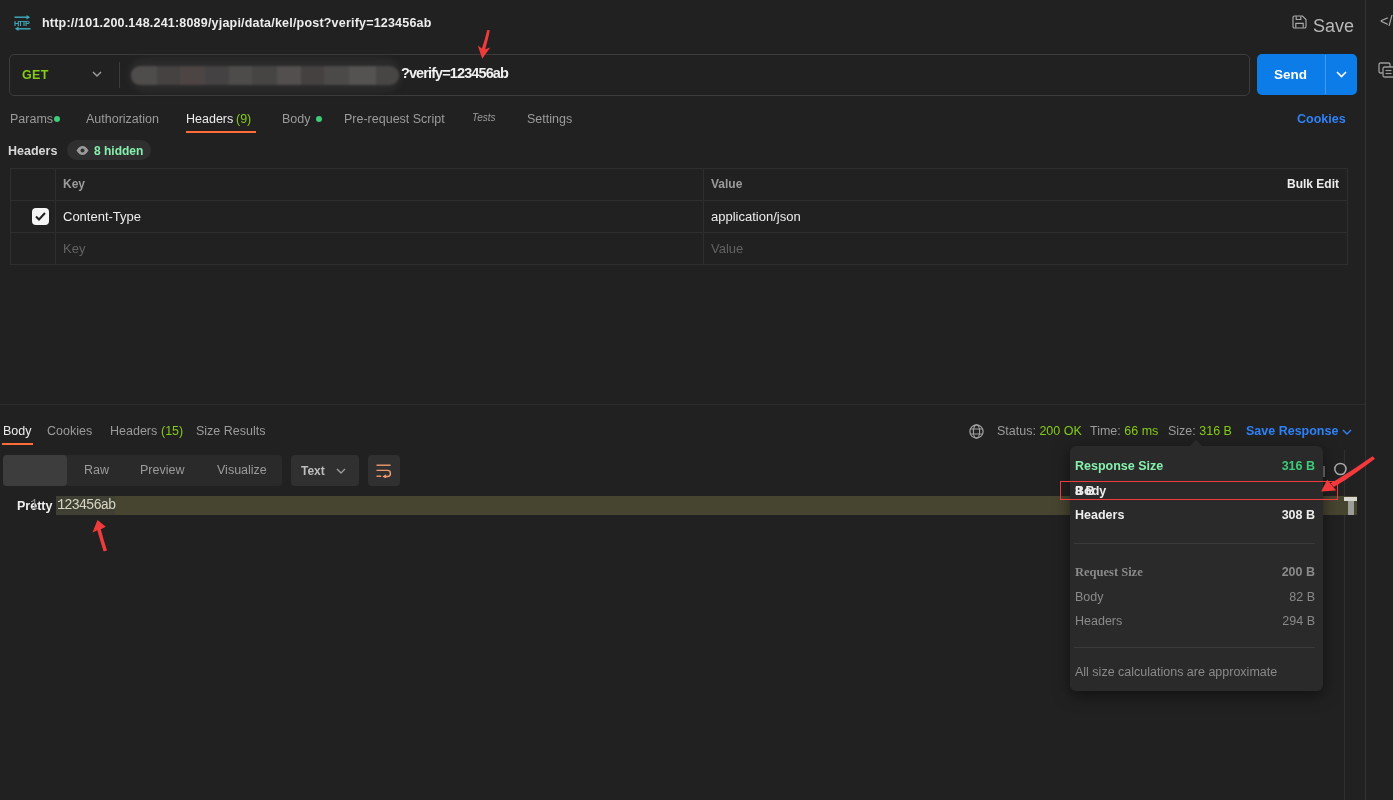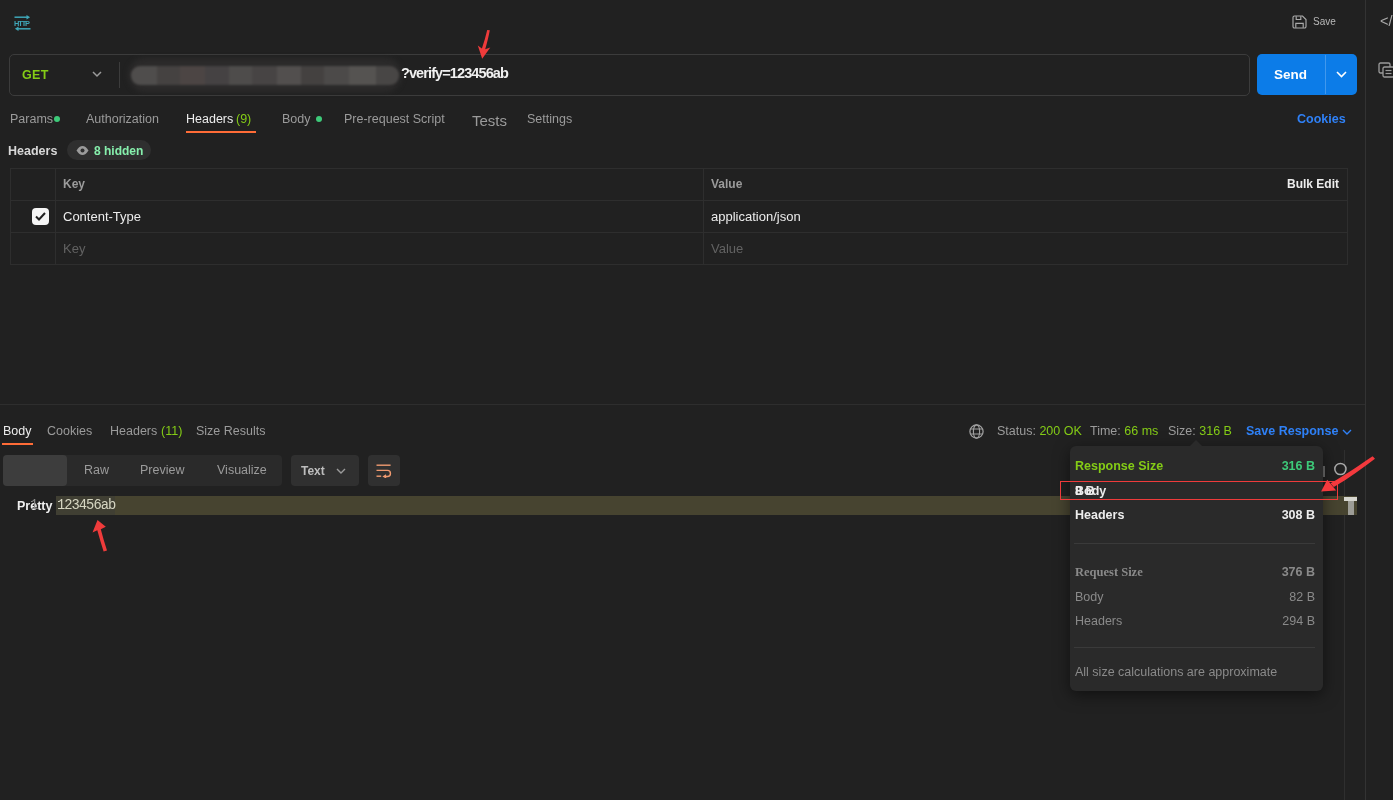--- a/index.html
+++ b/index.html
@@ -28,27 +28,28 @@
 
   <div class="abs" style="left:13px; top:15px; width:19px; height:16px;">
     <svg width="20" height="16" viewBox="0 0 20 16">
       <path d="M1.5 2.2 h13" stroke="#3fa7b8" stroke-width="1.5" fill="none"></path>
       <path d="M13.5 0 l3.6 2.2 -3.6 2.2 z" fill="#3fa7b8"></path>
       <path d="M17.5 13.8 h-13" stroke="#3fa7b8" stroke-width="1.5" fill="none"></path>
       <path d="M5.5 11.6 l-3.6 2.2 3.6 2.2 z" fill="#3fa7b8"></path>
       <text x="1" y="11.2" font-family="Liberation Sans" font-size="7.4" font-weight="bold" fill="#3fa7b8" textLength="16">HTTP</text>
     </svg>
   </div>
+  <div class="abs white" style="left:42px; top:16px; font-size:12.5px; font-weight:bold; letter-spacing:.2px;">http://101.200.148.241:8089/yjapi/data/kel/post?verify=123456ab</div>
 
   <svg class="abs" style="left:1292px; top:15px;" width="15" height="14" viewBox="0 0 15 14">
     <path d="M1 2.5 a1.5 1.5 0 0 1 1.5 -1.5 h8 l3.5 3.5 v7 a1.5 1.5 0 0 1 -1.5 1.5 h-10 a1.5 1.5 0 0 1 -1.5 -1.5 z" fill="none" stroke="#ababab" stroke-width="1.15"></path>
     <path d="M4.2 1.3 v3.2 h4.6 v-3.2" fill="none" stroke="#ababab" stroke-width="1.15"></path>
     <path d="M3.8 12.8 v-4.4 h7.4 v4.4" fill="none" stroke="#ababab" stroke-width="1.15"></path>
   </svg>
-  <div class="abs" style="left:1313px; top:16px; font-size:10px; color:#b8b8b8;">Save</div>
+  <div class="abs" style="left:1313px; top:16px; font-size:18px; color:#b8b8b8;">Save</div>
 
   <div class="abs" style="left:9px; top:54px; width:1241px; height:42px; border:1px solid #3c3c3c; border-radius:5px;"></div>
   <div class="abs green" style="left:22px; top:68px; font-size:12.5px; font-weight:bold; letter-spacing:.4px;">GET</div>
   <svg class="abs" style="left:92px; top:71px;" width="10" height="7" viewBox="0 0 10 7">
     <path d="M1 1 l4 4 4-4" stroke="#9b9b9b" stroke-width="1.5" fill="none"></path>
   </svg>
   <div class="abs" style="left:119px; top:62px; width:1px; height:26px; background:#3c3c3c;"></div>
 
   <div class="abs" style="left:128px; top:58px; width:274px; height:34px; border-radius:17px; background:#2b2a2a; filter:blur(2.5px);"></div>
   <div class="abs" style="left:131px; top:66px; width:268px; height:19px; border-radius:9px; overflow:hidden; filter:blur(1.1px); display:flex;">
@@ -79,21 +80,21 @@
 
   <div class="abs grey" style="left:10px; top:112px; font-size:12.5px;">Params</div>
   <div class="abs" style="left:54px; top:116px; width:6px; height:6px; border-radius:3px; background:#3dca79;"></div>
   <div class="abs grey" style="left:86px; top:112px; font-size:12.5px;">Authorization</div>
   <div class="abs white" style="left:186px; top:112px; font-size:12.5px;">Headers</div>
   <div class="abs green" style="left:236px; top:112px; font-size:12.5px;">(9)</div>
   <div class="abs" style="left:186px; top:131px; width:70px; height:2px; background:#ff6c37;"></div>
   <div class="abs grey" style="left:282px; top:112px; font-size:12.5px;">Body</div>
   <div class="abs" style="left:316px; top:116px; width:6px; height:6px; border-radius:3px; background:#3dca79;"></div>
   <div class="abs grey" style="left:344px; top:112px; font-size:12.5px;">Pre-request Script</div>
-  <div class="abs grey" style="left:472px; top:112px; font-size:15px;">Tests</div>
+  <div class="abs grey" style="left:472px; top:112px; font-size:10px;font-style:italic;">Tests</div>
   <div class="abs grey" style="left:527px; top:112px; font-size:12.5px;">Settings</div>
   <div class="abs blue" style="left:1297px; top:112px; font-size:12.5px; font-weight:bold;">Cookies</div>
 
   <div class="abs" style="left:8px; top:144px; font-size:12.5px; font-weight:bold; color:#d8d8d8;">Headers</div>
   <div class="abs" style="left:67px; top:140px; width:84px; height:20px; border-radius:10px; background:#2f2f2f;"></div>
   <svg class="abs" style="left:76px; top:146px;" width="13" height="9" viewBox="0 0 13 9">
     <path d="M.5 4.5 C 2.5 1.2 4.3 0 6.5 0 C 8.7 0 10.5 1.2 12.5 4.5 C 10.5 7.8 8.7 9 6.5 9 C 4.3 9 2.5 7.8 .5 4.5 Z" fill="#9b9b9b"></path>
     <circle cx="6.5" cy="4.5" r="2" fill="#2f2f2f"></circle>
   </svg>
   <div class="abs" style="left:94px; top:144px; font-size:12px; font-weight:bold; color:#86efac;">8 hidden</div>
@@ -116,21 +117,21 @@
 
   <div class="abs" style="left:63px; top:241px; font-size:13px; color:#626262;">Key</div>
   <div class="abs" style="left:711px; top:241px; font-size:13px; color:#626262;">Value</div>
 
   <div class="abs" style="left:0; top:404px; width:1365px; height:1px; background:#2e2e2e;"></div>
 
   <div class="abs white" style="left:3px; top:424px; font-size:12.5px;">Body</div>
   <div class="abs" style="left:2px; top:443px; width:31px; height:2px; background:#ff6c37;"></div>
   <div class="abs grey" style="left:47px; top:424px; font-size:12.5px;">Cookies</div>
   <div class="abs grey" style="left:110px; top:424px; font-size:12.5px;">Headers</div>
-  <div class="abs green" style="left:161px; top:424px; font-size:12.5px;">(11)</div>
+  <div class="abs green" style="left:161px; top:424px; font-size:12.5px;">(15)</div>
   <div class="abs grey" style="left:196px; top:424px; font-size:12.5px;">Size Results</div>
 
   <svg class="abs" style="left:969px; top:424px;" width="15" height="15" viewBox="0 0 15 15">
     <circle cx="7.5" cy="7.5" r="6.6" fill="none" stroke="#a0a0a0" stroke-width="1.25"></circle>
     <ellipse cx="7.5" cy="7.5" rx="3.1" ry="6.6" fill="none" stroke="#a0a0a0" stroke-width="1.15"></ellipse>
     <path d="M1.6 5 h11.8 M1.6 10 h11.8" stroke="#a0a0a0" stroke-width="1.15" fill="none"></path>
   </svg>
   <div class="abs grey" style="left:997px; top:424px; font-size:12.5px;">Status: <span class="green">200 OK</span></div>
   <div class="abs grey" style="left:1090px; top:424px; font-size:12.5px;">Time: <span class="green">66 ms</span></div>
   <div class="abs grey" style="left:1168px; top:424px; font-size:12.5px;">Size: <span class="green">316 B</span></div>
@@ -173,29 +174,29 @@
   <div class="abs" style="left:1344px; top:497px; width:13px; height:4px; background:#d6d6cf;"></div>
   <div class="abs" style="left:1348px; top:501px; width:5.5px; height:14px; background:#9d9d97;"></div>
 
   <div class="abs" style="left:1323px; top:466px; width:1.5px; height:11px; background:#6e6e6e;"></div>
   <svg class="abs" style="left:1334px; top:462px;" width="15" height="16" viewBox="0 0 15 16">
     <circle cx="6.4" cy="7" r="5.6" fill="none" stroke="#ababab" stroke-width="1.5"></circle>
   </svg>
 
   <div class="abs" style="left:1070px; top:446px; width:253px; height:245px; background:#2a2a2a; border-radius:6px; box-shadow:0 4px 16px rgba(0,0,0,.5);"></div>
   <div class="abs" style="left:1189px; top:440px; width:0; height:0; border-left:7px solid transparent; border-right:7px solid transparent; border-bottom:7px solid #2a2a2a;"></div>
-  <div class="abs" style="left:1075px; top:459px; font-size:12.5px; font-weight:bold; color:#84cc16;">Response Size</div>
+  <div class="abs" style="left:1075px; top:459px; font-size:12.5px; font-weight:bold; color:#86efac;">Response Size</div>
   <div class="abs" style="left:1075px; top:459px; width:240px; text-align:right; font-size:12.5px; font-weight:bold; color:#3dca79;">316 B</div>
   <div class="abs" style="left:1075px; top:484px; font-size:12.5px; font-weight:bold; color:#ededed;">Body</div>
   <div class="abs" style="left:1075px; top:484px; width:240px; text-align:left; font-size:12.5px; font-weight:bold; color:#ededed;">8 B</div>
   <div class="abs" style="left:1075px; top:508px; font-size:12.5px; font-weight:bold; color:#ededed;">Headers</div>
   <div class="abs" style="left:1075px; top:508px; width:240px; text-align:right; font-size:12.5px; font-weight:bold; color:#ededed;">308 B</div>
   <div class="abs" style="left:1074px; top:543px; width:241px; height:1px; background:#3a3a3a;"></div>
   <div class="abs" style="left:1075px; top:565px; font-size:12.5px; font-weight:bold; color:#8a8a8a;font-family:Liberation Serif, serif;">Request Size</div>
-  <div class="abs" style="left:1075px; top:565px; width:240px; text-align:right; font-size:12.5px; font-weight:bold; color:#8a8a8a;">376 B</div>
+  <div class="abs" style="left:1075px; top:565px; width:240px; text-align:right; font-size:12.5px; font-weight:bold; color:#8a8a8a;">200 B</div>
   <div class="abs" style="left:1075px; top:590px; font-size:12.5px; color:#8a8a8a;">Body</div>
   <div class="abs" style="left:1075px; top:590px; width:240px; text-align:right; font-size:12.5px; color:#8a8a8a;">82 B</div>
   <div class="abs" style="left:1075px; top:614px; font-size:12.5px; color:#8a8a8a;">Headers</div>
   <div class="abs" style="left:1075px; top:614px; width:240px; text-align:right; font-size:12.5px; color:#8a8a8a;">294 B</div>
   <div class="abs" style="left:1074px; top:647px; width:241px; height:1px; background:#3a3a3a;"></div>
   <div class="abs" style="left:1075px; top:665px; font-size:12.5px; color:#8a8a8a;">All size calculations are approximate</div>
 
   <div class="abs" style="left:1060px; top:481px; width:278px; height:19px; border:1.5px solid #ef3b3b;"></div>
 
   <svg class="abs" style="left:1318px; top:452px;" width="58" height="44" viewBox="0 0 58 44">

